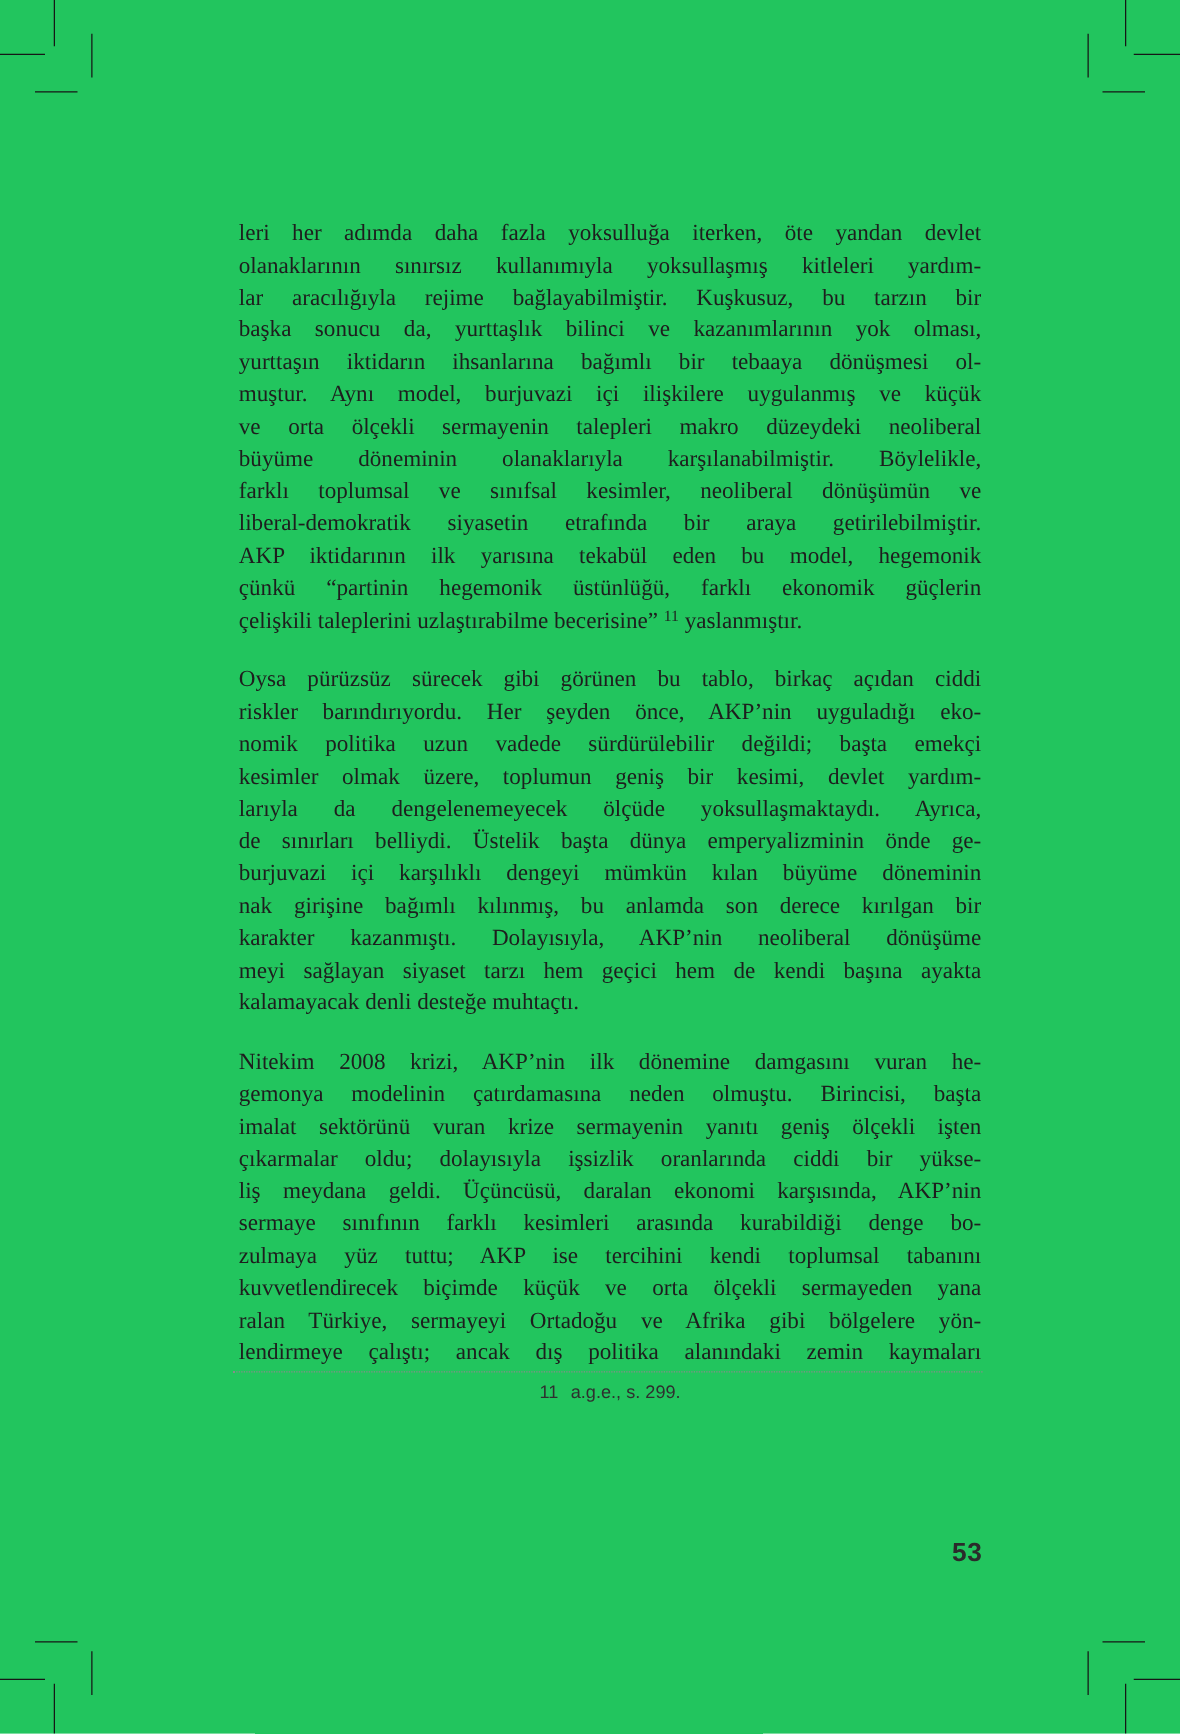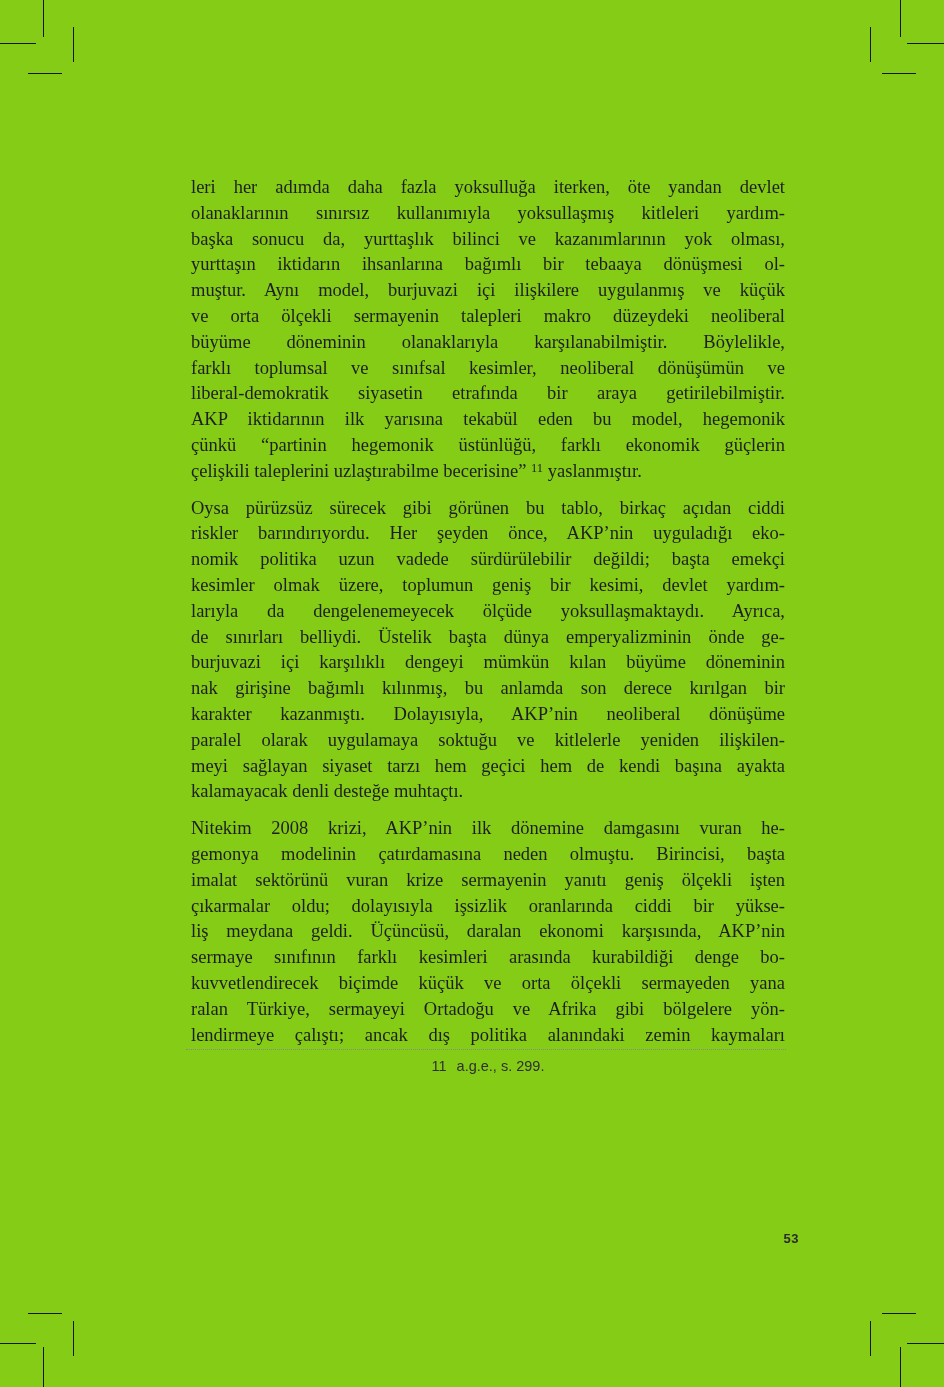--- a/index.html
+++ b/index.html
@@ -1,20 +1,20 @@
 <!DOCTYPE html>
 <html lang="tr"><head>
 <meta charset="utf-8">
 <style>
   html, body { margin: 0; padding: 0; background: #ffffff; }
   .page {
     position: relative;
     width: 944px;
     height: 1387px;
-    background: #84cc16;
+    background: #22c55e;
     overflow: hidden;
   }
   
   .cm { position: absolute; background: #161616; }
   .cm-v { width: 1.3px; }
   .cm-h { height: 1.3px; }
   
   .text-column {
     position: absolute;
     left: 191px;
@@ -24,21 +24,21 @@
     color: #1e1e1e;
   }
   .tline {
     font-size: 18.5px;
     line-height: 25.8px;
     height: 25.8px;
     text-align: justify;
     text-align-last: justify;
     white-space: normal;
   }
-  .para-gap { margin-top: 11px; }
+  .para-gap { margin-top: 22px; }
   .last-left .tline:last-child { text-align-last: left; }
   .final-line { text-align-last: left; font-family: Liberation Serif, serif; }
   .fn-sup {
     font-size: 12.5px;
     line-height: 0;
     position: relative;
     top: -5px;
   }
   .footnote-rule {
     border-top: 1px dotted #8a8a8a;
@@ -51,27 +51,27 @@
     margin-top: 7px;
     font-family: "Liberation Sans", "DejaVu Sans", sans-serif;
     font-size: 14.5px;
     line-height: 18px;
     color: #2f2f2f;
     text-align: center;
   }
   .fn-ref { margin-right: 10px; }
   .page-number {
     position: absolute;
-    left: 209px;
+    left: 196px;
     top: 1231px;
     width: 590px;
     text-align: right;
     font-family: "Liberation Sans", "DejaVu Sans", sans-serif;
     font-weight: bold;
-    font-size: 13px;
+    font-size: 21px;
     color: #2b2b2b;
     letter-spacing: 0.5px;
   }
 </style>
 </head>
 <body>
 
 <div class="page">
 
   <div class="cm cm-v" style="left:43px; top:0; height:37px;"></div>
@@ -92,20 +92,21 @@
   <div class="cm cm-h" style="left:882px; top:1313px; width:34px;"></div>
   <div class="cm cm-v" style="left:870px; top:1321px; height:35px;"></div>
   <div class="cm cm-h" style="left:907px; top:1343px; width:37px;"></div>
   <div class="cm cm-v" style="left:900px; top:1347px; height:40px;"></div>
 
   <div class="text-column">
 
     <div class="para">
         <div class="tline">leri her adımda daha fazla yoksulluğa iterken, öte yandan devlet</div>
         <div class="tline">olanaklarının sınırsız kullanımıyla yoksullaşmış kitleleri yardım-</div>
+        <div class="tline">lar aracılığıyla rejime bağlayabilmiştir. Kuşkusuz, bu tarzın bir</div>
         <div class="tline">başka sonucu da, yurttaşlık bilinci ve kazanımlarının yok olması,</div>
         <div class="tline">yurttaşın iktidarın ihsanlarına bağımlı bir tebaaya dönüşmesi ol-</div>
         <div class="tline">muştur. Aynı model, burjuvazi içi ilişkilere uygulanmış ve küçük</div>
         <div class="tline">ve orta ölçekli sermayenin talepleri makro düzeydeki neoliberal</div>
         <div class="tline">büyüme döneminin olanaklarıyla karşılanabilmiştir. Böylelikle,</div>
         <div class="tline">farklı toplumsal ve sınıfsal kesimler, neoliberal dönüşümün ve</div>
         <div class="tline">liberal-demokratik siyasetin etrafında bir araya getirilebilmiştir.</div>
         <div class="tline">AKP iktidarının ilk yarısına tekabül eden bu model, hegemonik</div>
         <div class="tline">çünkü “partinin hegemonik üstünlüğü, farklı ekonomik güçlerin</div>
       </div>
@@ -116,32 +117,32 @@
     <div class="para para-gap last-left">
         <div class="tline">Oysa pürüzsüz sürecek gibi görünen bu tablo, birkaç açıdan ciddi</div>
         <div class="tline">riskler barındırıyordu. Her şeyden önce, AKP’nin uyguladığı eko-</div>
         <div class="tline">nomik politika uzun vadede sürdürülebilir değildi; başta emekçi</div>
         <div class="tline">kesimler olmak üzere, toplumun geniş bir kesimi, devlet yardım-</div>
         <div class="tline">larıyla da dengelenemeyecek ölçüde yoksullaşmaktaydı. Ayrıca,</div>
         <div class="tline">de sınırları belliydi. Üstelik başta dünya emperyalizminin önde ge-</div>
         <div class="tline">burjuvazi içi karşılıklı dengeyi mümkün kılan büyüme döneminin</div>
         <div class="tline">nak girişine bağımlı kılınmış, bu anlamda son derece kırılgan bir</div>
         <div class="tline">karakter kazanmıştı. Dolayısıyla, AKP’nin neoliberal dönüşüme</div>
-        <div class="tline">paralel olarak uygulamaya soktuğu ve kitlelerle yeniden ilişkilen-</div>
         <div class="tline">meyi sağlayan siyaset tarzı hem geçici hem de kendi başına ayakta</div>
         <div class="tline">kalamayacak denli desteğe muhtaçtı.</div>
       </div>
 
     <div class="para para-gap">
         <div class="tline">Nitekim 2008 krizi, AKP’nin ilk dönemine damgasını vuran he-</div>
         <div class="tline">gemonya modelinin çatırdamasına neden olmuştu. Birincisi, başta</div>
         <div class="tline">imalat sektörünü vuran krize sermayenin yanıtı geniş ölçekli işten</div>
         <div class="tline">çıkarmalar oldu; dolayısıyla işsizlik oranlarında ciddi bir yükse-</div>
         <div class="tline">liş meydana geldi. Üçüncüsü, daralan ekonomi karşısında, AKP’nin</div>
         <div class="tline">sermaye sınıfının farklı kesimleri arasında kurabildiği denge bo-</div>
+        <div class="tline">zulmaya yüz tuttu; AKP ise tercihini kendi toplumsal tabanını</div>
         <div class="tline">kuvvetlendirecek biçimde küçük ve orta ölçekli sermayeden yana</div>
         <div class="tline">ralan Türkiye, sermayeyi Ortadoğu ve Afrika gibi bölgelere yön-</div>
         <div class="tline">lendirmeye çalıştı; ancak dış politika alanındaki zemin kaymaları</div>
       </div>
 
     <div class="footnote-rule"></div>
 
     <div class="footnote">
       <span class="fn-ref">11</span><span>a.g.e., s. 299.</span>
     </div>

